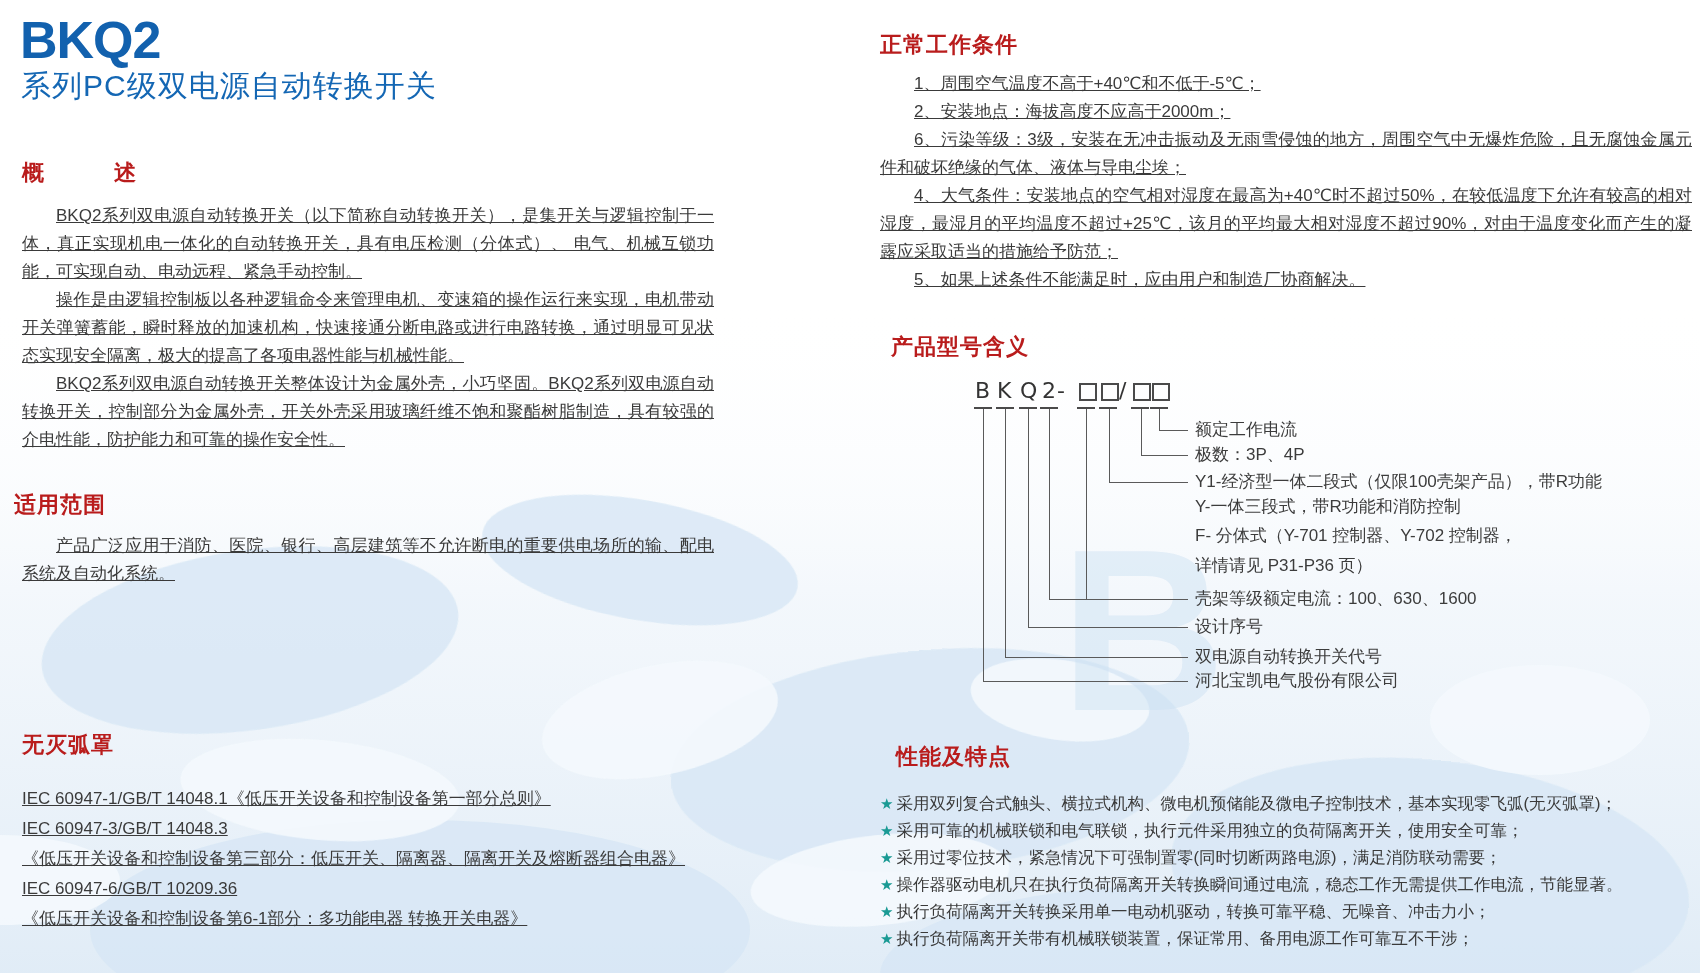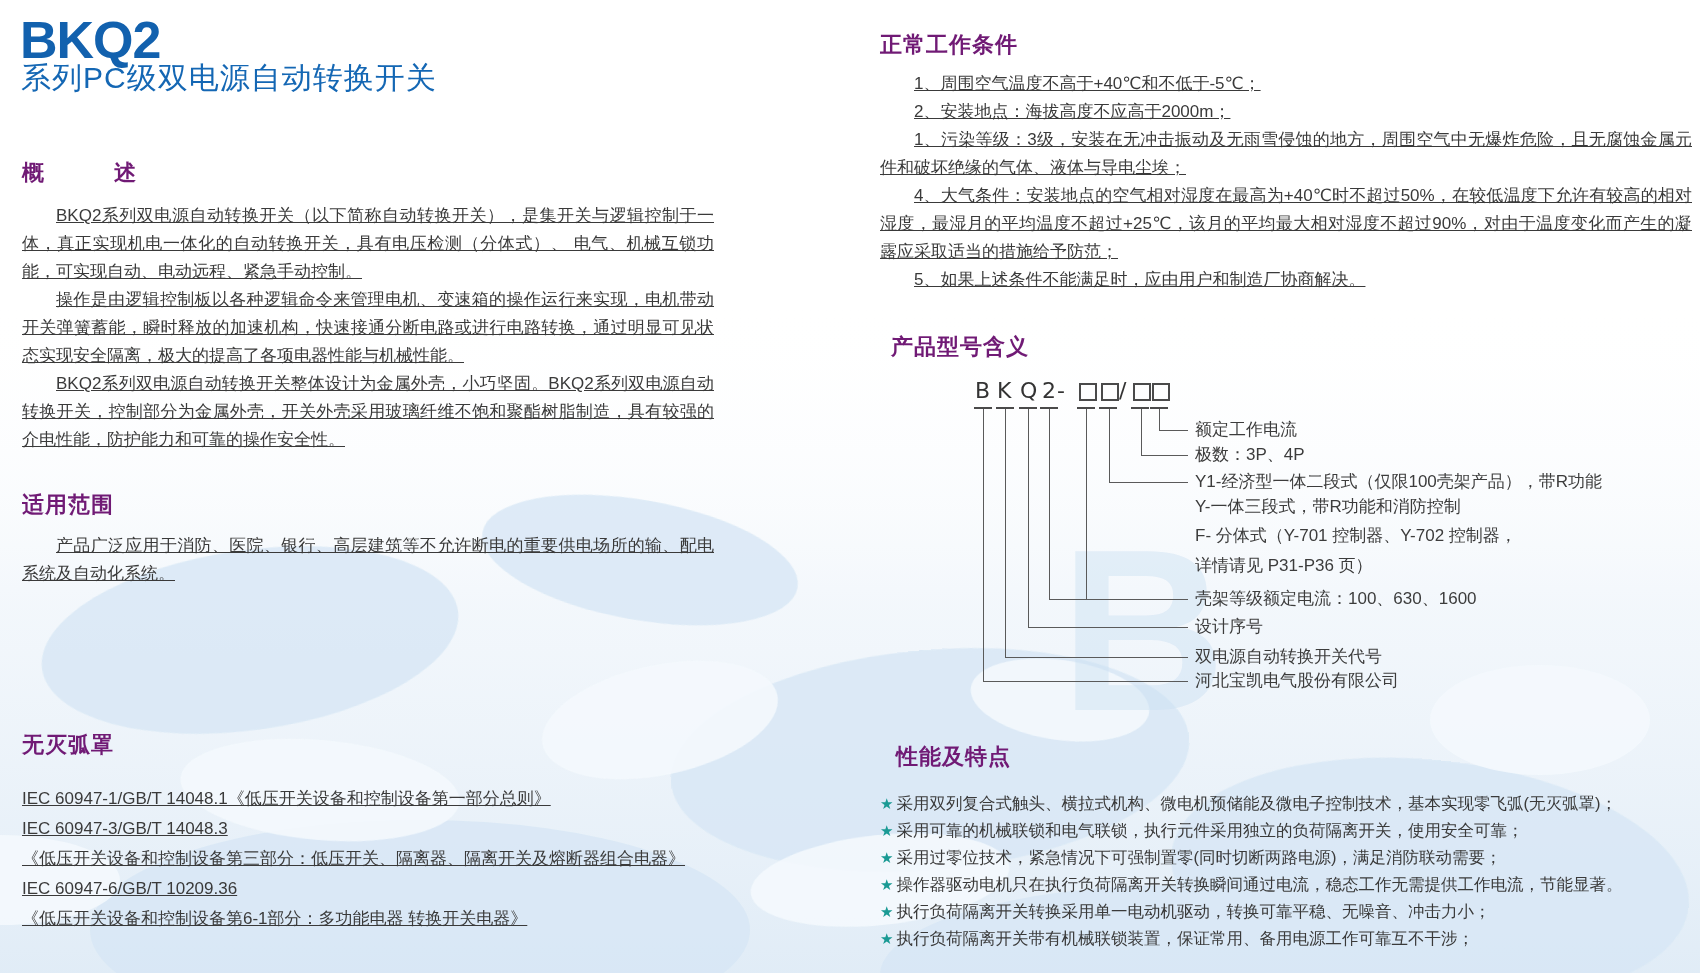--- a/index.html
+++ b/index.html
@@ -3,26 +3,26 @@
 <meta charset="utf-8">
 <style>
   html,body{margin:0;padding:0;}
   body{font-family:"Liberation Sans","DejaVu Sans",sans-serif;}
   .page{position:relative;width:1700px;height:973px;background:#ffffff;overflow:hidden;}
   .bg{position:absolute;left:0;top:0;z-index:0;}
   .layer{position:absolute;z-index:2;}
 
   
   .brand{left:20px;top:10px;font-size:52px;font-weight:800;letter-spacing:-1px;color:#1261ae;}
-  .subtitle{left:21px;top:58px;font-size:30px;font-weight:500;letter-spacing:1px;color:#1467b4;text-align:right;}
+  .subtitle{left:21px;top:66px;font-size:30px;font-weight:500;letter-spacing:1px;color:#1467b4;text-align:right;}
 
   
-  .h{font-size:22px;font-weight:700;color:#701a75;letter-spacing:1px;margin:0;}
+  .h{font-size:22px;font-weight:700;color:#b91c1c;letter-spacing:1px;margin:0;}
   .overview-h{left:22px;top:158px;}
-  .scope-h{left:22px;top:490px;}
+  .scope-h{left:14px;top:490px;}
   .standards-h{left:22px;top:730px;}
   .conditions-h{left:880px;top:30px;}
   .model-h{left:891px;top:332px;}
   .features-h{left:880px;top:742px;margin-left:16px;}
 
   
   .body{font-size:17px;color:#3a3a3a;text-align:justify;text-decoration:underline;}
   .body p{margin:0;text-indent:2em;}
   .overview-body{left:22px;top:202px;width:692px;line-height:28px;}
   .scope-body{left:22px;top:532px;width:692px;line-height:28px;}
@@ -96,21 +96,21 @@
     <p>IEC 60947-3/GB/T 14048.3</p>
     <p>《低压开关设备和控制设备第三部分：低压开关、隔离器、隔离开关及熔断器组合电器》</p>
     <p>IEC 60947-6/GB/T 10209.36</p>
     <p>《低压开关设备和控制设备第6-1部分：多功能电器 转换开关电器》</p>
   </div>
 
   <h2 class="layer h conditions-h">正常工作条件</h2>
   <div class="layer body conditions-body">
     <p>1、周围空气温度不高于+40℃和不低于-5℃；</p>
     <p>2、安装地点：海拔高度不应高于2000m；</p>
-    <p>1、污染等级：3级，安装在无冲击振动及无雨雪侵蚀的地方，周围空气中无爆炸危险，且无腐蚀金属元件和破坏绝缘的气体、液体与导电尘埃；</p>
+    <p>6、污染等级：3级，安装在无冲击振动及无雨雪侵蚀的地方，周围空气中无爆炸危险，且无腐蚀金属元件和破坏绝缘的气体、液体与导电尘埃；</p>
     <p>4、大气条件：安装地点的空气相对湿度在最高为+40℃时不超过50%，在较低温度下允许有较高的相对湿度，最湿月的平均温度不超过+25℃，该月的平均最大相对湿度不超过90%，对由于温度变化而产生的凝露应采取适当的措施给予防范；</p>
     <p>5、如果上述条件不能满足时，应由用户和制造厂协商解决。</p>
   </div>
 
   <h2 class="layer h model-h">产品型号含义</h2>
   <div class="layer diagram">
 
     <span class="g" style="left:80px">B</span>
     <span class="g" style="left:102px">K</span>
     <span class="g" style="left:125px">Q</span>

